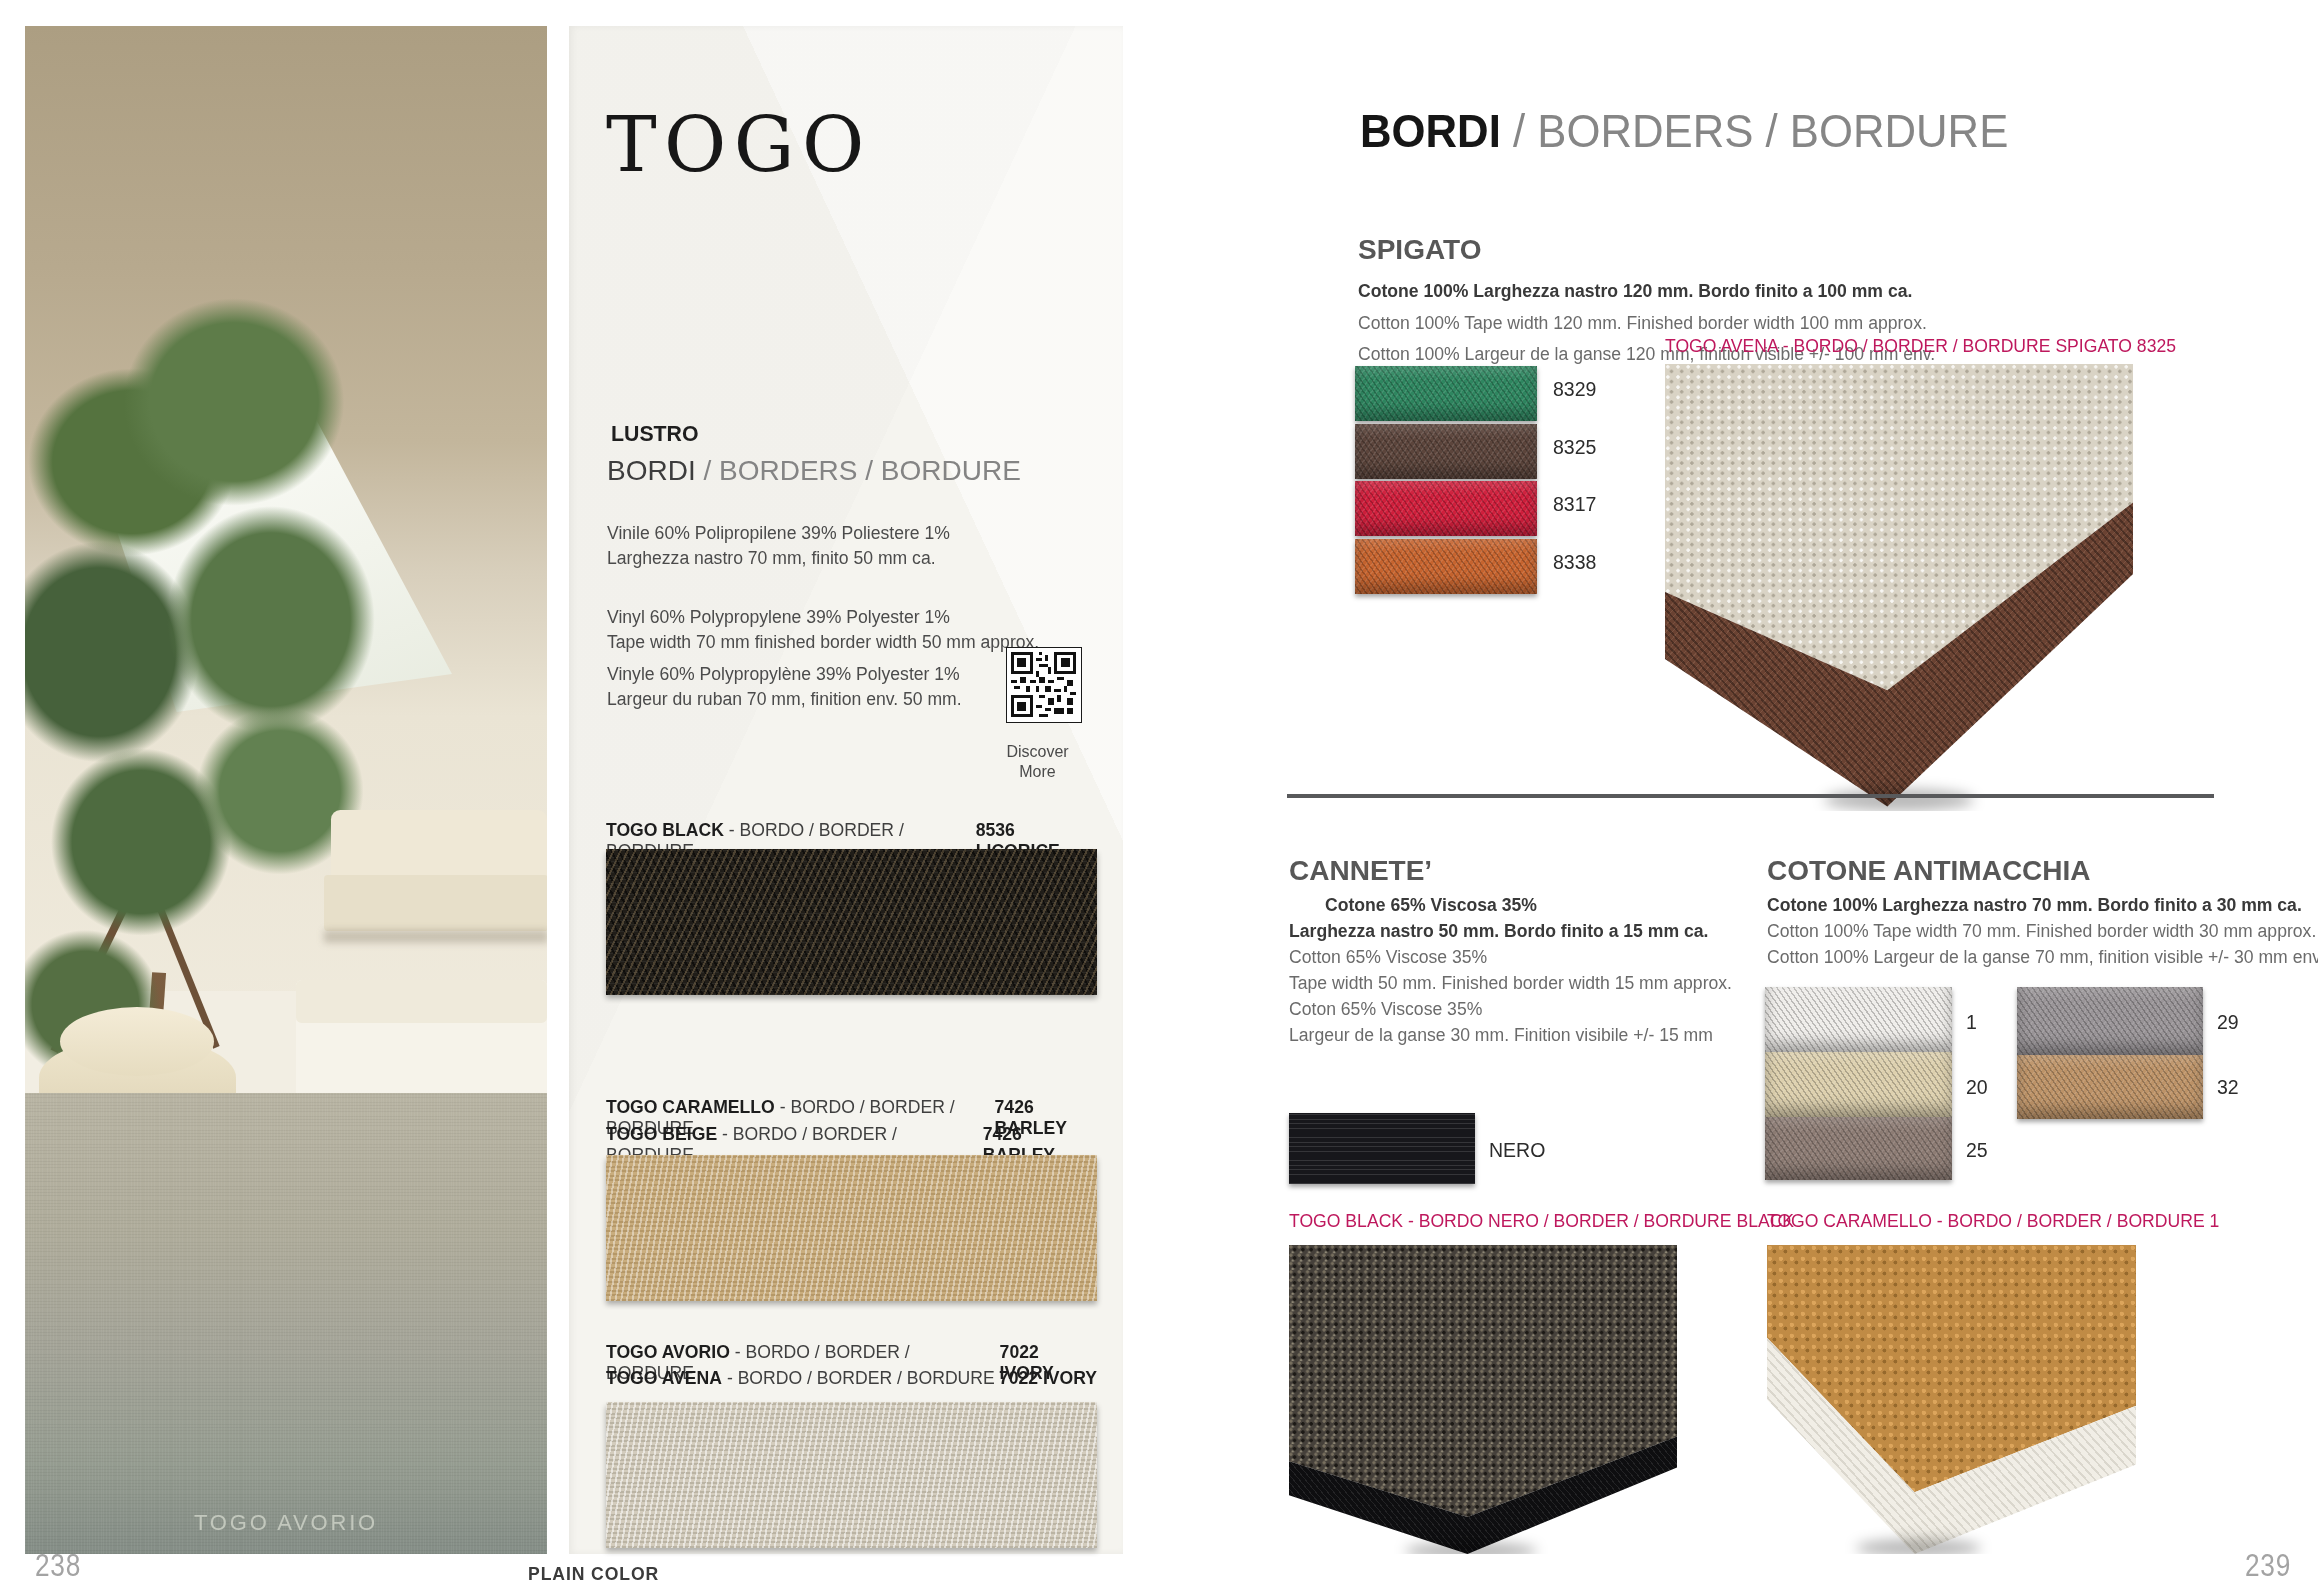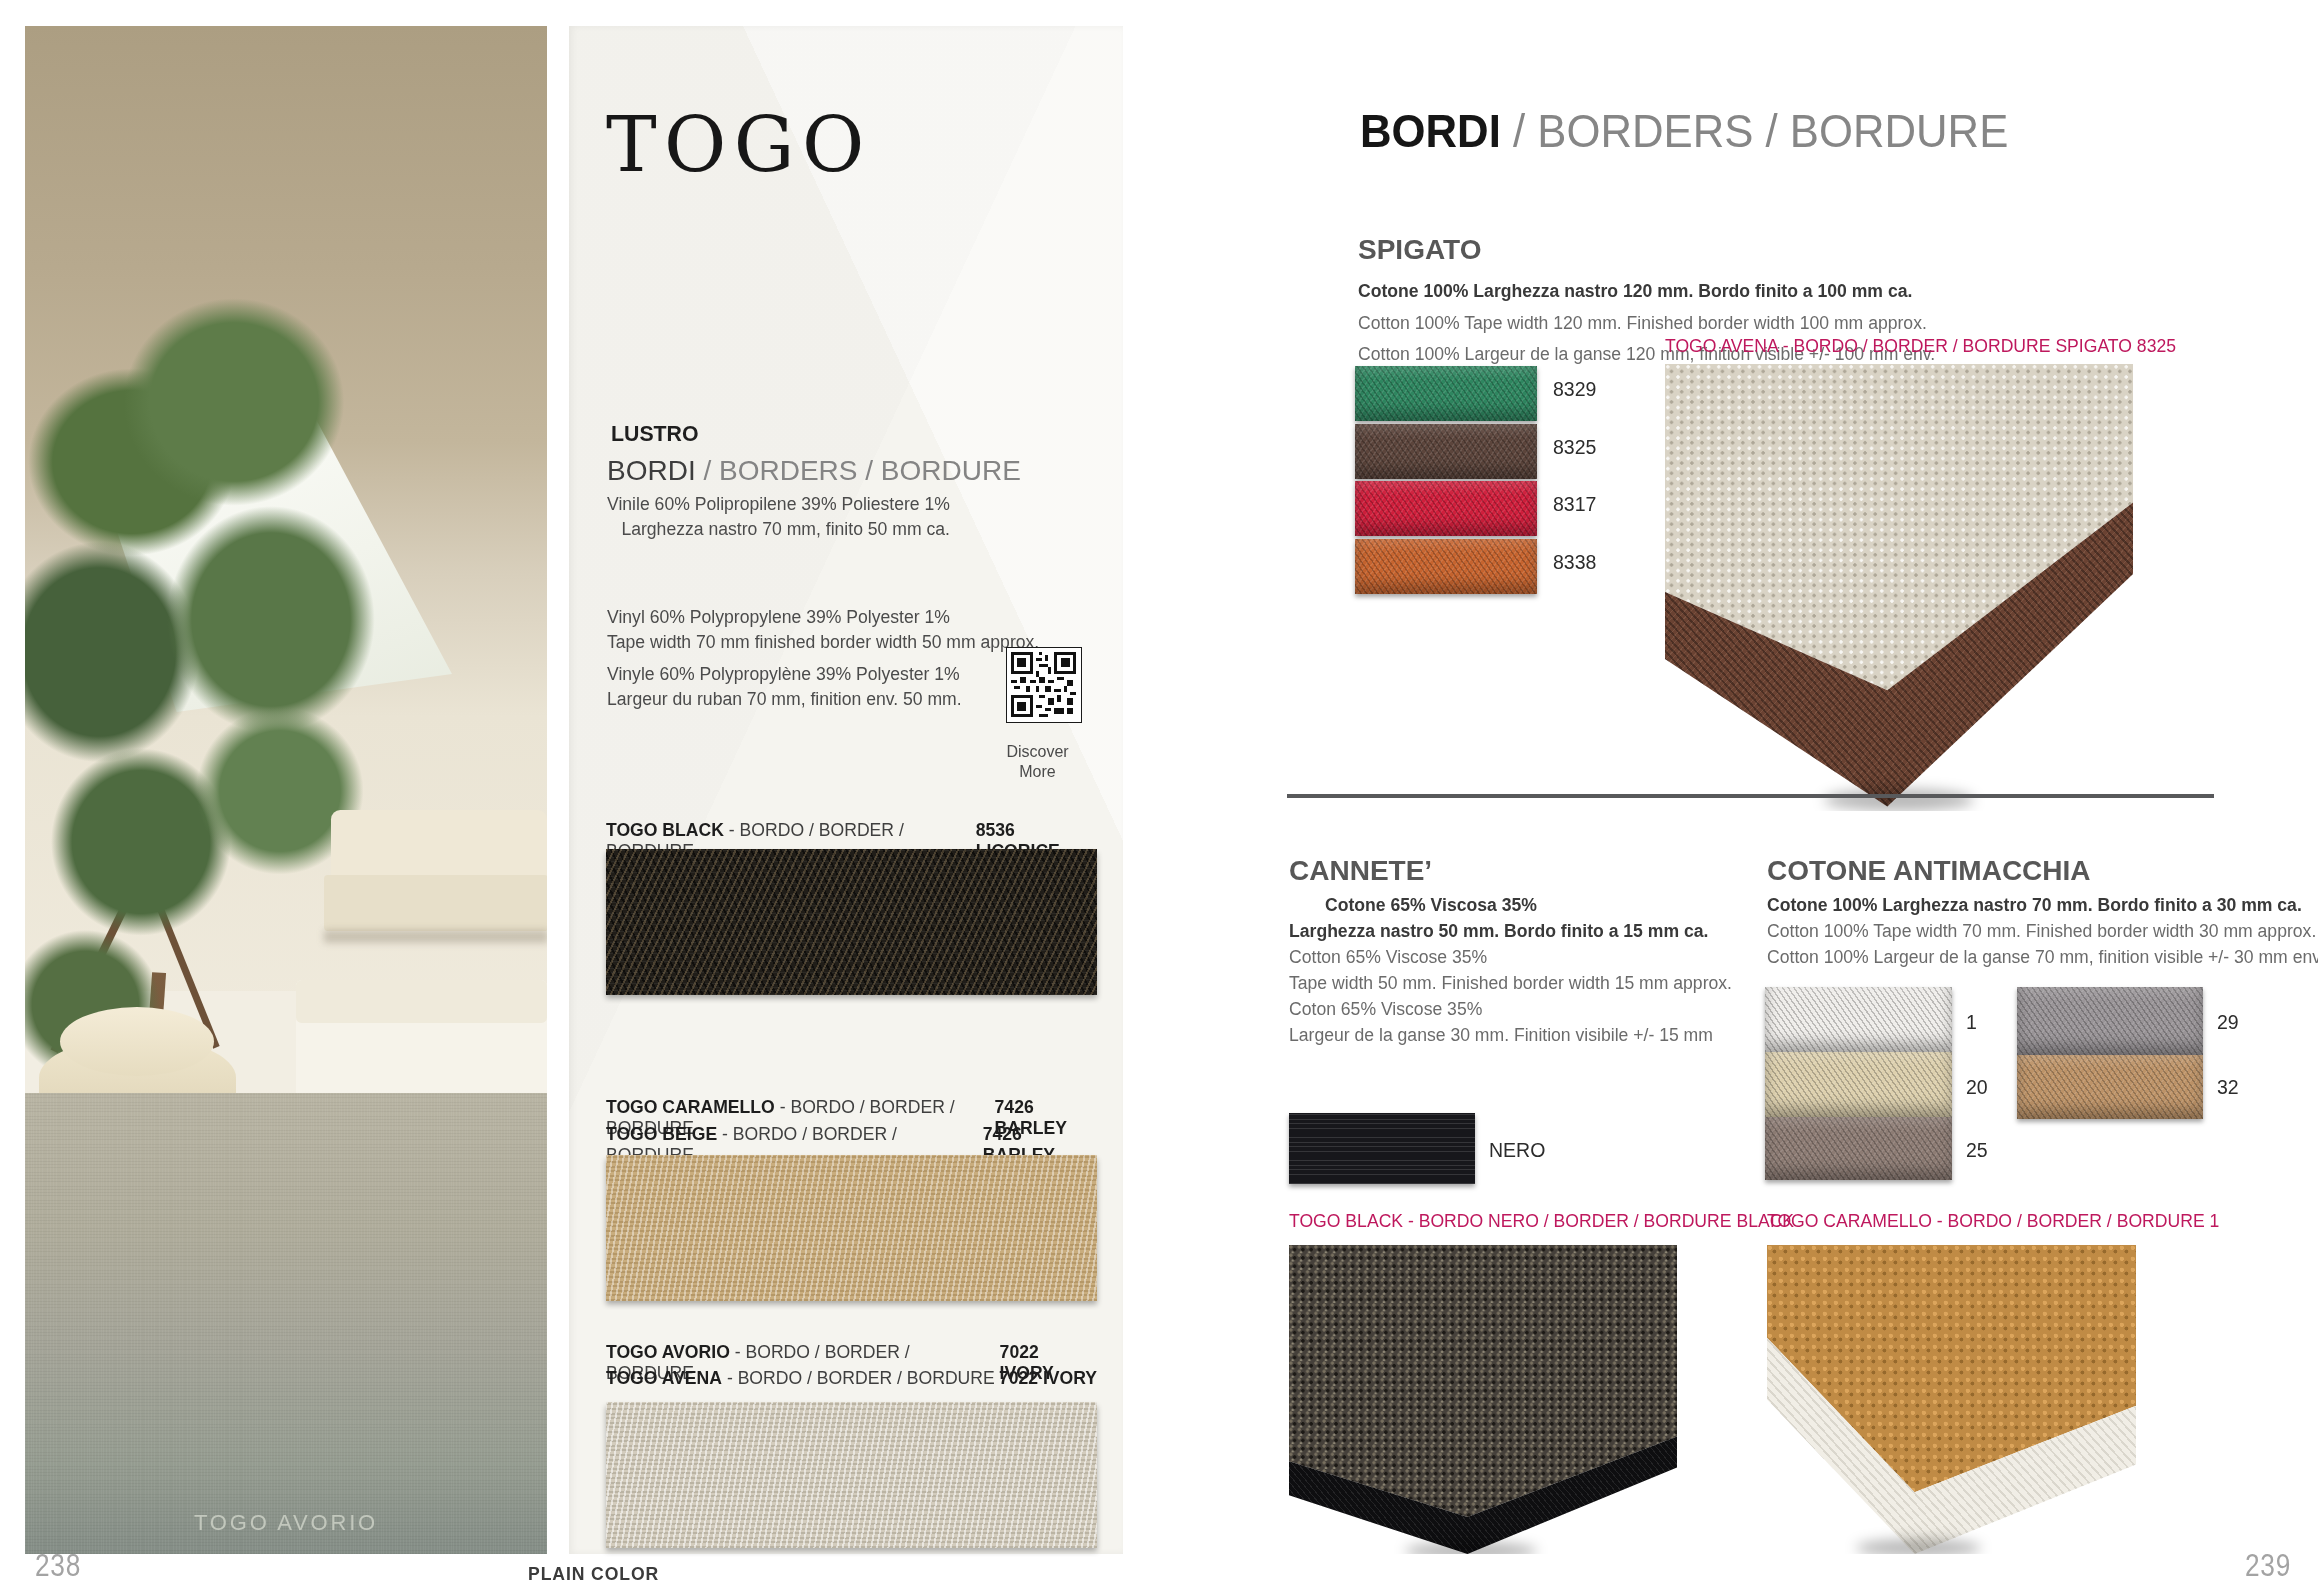--- a/index.html
+++ b/index.html
@@ -147,21 +147,21 @@
     <div class="rug abs"></div>
     <div class="photo-label abs">TOGO AVORIO</div>
   </div>
 
   <div id="paper" class="abs"></div>
 
   <div class="brand abs">TOGO</div>
   <div class="lustro abs">LUSTRO</div>
   <div class="bordi-left abs"><span class="b1">BORDI</span><span class="b2"> / BORDERS / BORDURE</span></div>
 
-  <div class="desc abs" style="top:492px;text-align:right;">
+  <div class="desc abs" style="top:521px;">
     <div>Vinile 60% Polipropilene 39% Poliestere 1%</div>
     <div>Larghezza nastro 70 mm, finito 50 mm ca.</div>
   </div>
   <div class="desc abs" style="top:605px;">
     <div>Vinyl 60% Polypropylene 39% Polyester 1%</div>
     <div>Tape width 70 mm finished border width 50 mm approx.</div>
   </div>
   <div class="desc abs" style="top:662px;">
     <div>Vinyle 60% Polypropylène 39% Polyester 1%</div>
     <div>Largeur du ruban 70 mm, finition env. 50 mm.</div>

